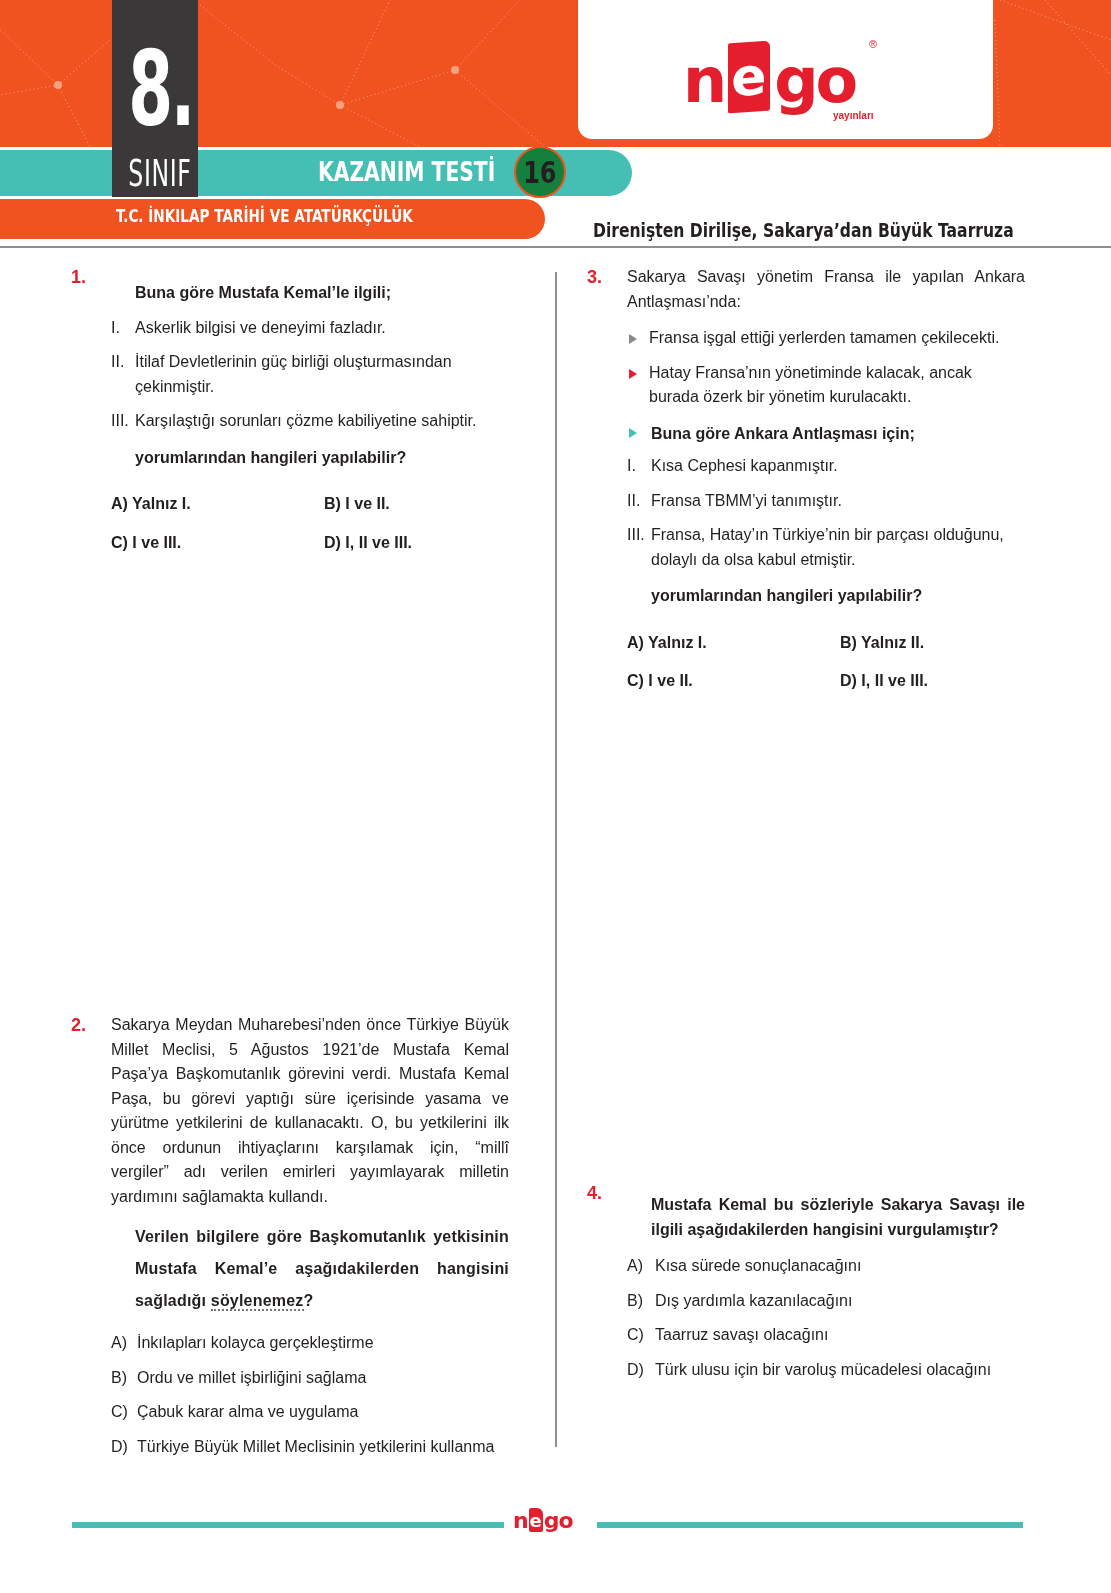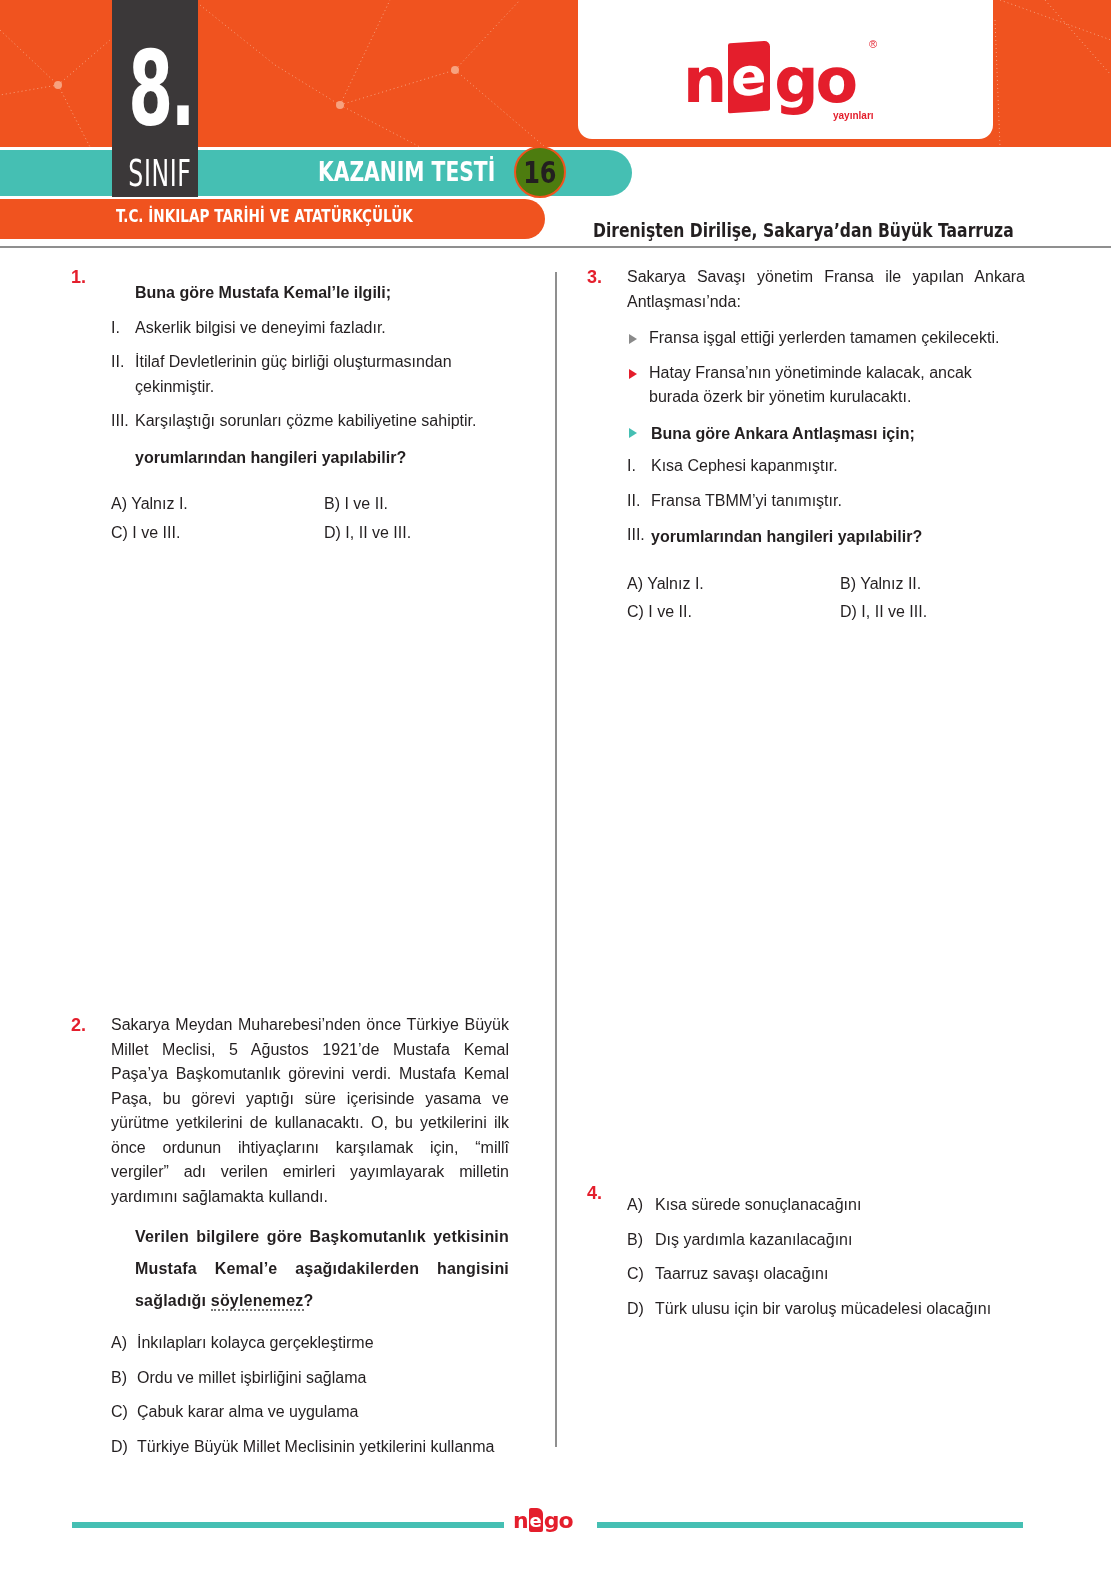--- a/index.html
+++ b/index.html
@@ -20,21 +20,21 @@
   .grade-num { position:absolute; left:112px; top:34px; width:86px; text-align:center; color:#fff;
                font-family:"DejaVu Sans", sans-serif; font-weight:bold; font-size:104px; line-height:110px;
                transform:scaleX(0.62); transform-origin:center; letter-spacing:-4px; }
   .grade-label { position:absolute; left:112px; top:150px; width:86px; text-align:center; color:#fff;
                  font-family:"DejaVu Sans", sans-serif; font-size:38px; line-height:46px;
                  transform:scaleX(0.62); transform-origin:center; letter-spacing:1px; }
   .test-title { position:absolute; left:318px; top:152px; width:220px; color:#fff;
                 font-family:"DejaVu Sans", sans-serif; font-weight:bold; font-size:26px; line-height:40px;
                 transform:scaleX(0.78); transform-origin:left center; white-space:nowrap; }
   .test-circle { position:absolute; left:514px; top:146px; width:52px; height:52px; border-radius:50%;
-                 background:#4d7c0f; border:2px solid #f0531f; box-sizing:border-box;
+                 background:#15803d; border:2px solid #f0531f; box-sizing:border-box;
                  display:flex; align-items:center; justify-content:center; }
   .test-num { font-family:"DejaVu Sans", sans-serif; font-weight:bold; font-size:30px; color:#231f20;
               transform:scaleX(0.8); }
   .subject { position:absolute; left:116px; top:204px; color:#fff; white-space:nowrap;
              font-family:"DejaVu Sans", sans-serif; font-weight:bold; font-size:17px; line-height:24px;
              transform:scaleX(0.8); transform-origin:left center; }
   .unit-title { position:absolute; left:593px; top:218px; white-space:nowrap; color:#231f20;
                 font-family:"DejaVu Sans", sans-serif; font-weight:bold; font-size:19px; line-height:24px;
                 transform:scaleX(0.82); transform-origin:left center; }
 
@@ -53,21 +53,21 @@
   .divider { position:absolute; left:555px; top:272px; width:2px; height:1175px; background:#8f8f8f; }
   .q { position:absolute; width:398px; font-size:16px; line-height:24.5px; color:#231f20; }
   .qnum { position:absolute; left:-40px; top:0; color:#e41e2c; font-weight:bold; font-size:18px; }
   .q p { margin:0; text-align:justify; }
   .q .stem { margin-top:12px; font-weight:bold;margin-left:24px; }
   .q .item { position:relative; padding-left:24px; margin-top:10px; }
   .q .item .roman { position:absolute; left:0; top:0; }
   .q .bullet { position:relative; padding-left:22px; margin-top:10px; }
   .q .bullet .tri { position:absolute; left:2px; top:8px; width:0; height:0;
                     border-top:5px solid transparent; border-bottom:5px solid transparent; border-left:8px solid #888; }
-  .opts2 { display:grid; grid-template-columns:213px 185px; row-gap:4px; margin-top:22px; }
+  .opts2 { display:grid; grid-template-columns:213px 185px; row-gap:14px; margin-top:22px;font-weight:bold; }
   .opt { margin-top:10px; position:relative; padding-left:26px; }
   .opt .lbl { position:absolute; left:0; top:0; }
   .opt4 .opt { padding-left:28px; }
   .underline-dotted { border-bottom:2px dotted #777; }
 
   
   .foot-line { position:absolute; top:1522px; height:6px; background:#45bfb3; }
   .logo-foot { left:513px; top:1508px; }
   .logo-foot .n, .logo-foot .go { font-size:22px; line-height:22px; letter-spacing:-1px; }
   .logo-foot .e-book { width:14px; height:24px; font-size:18px; margin:0 1px; }
@@ -153,32 +153,33 @@
 
 <div class="q" style="left:627px; top:265px;">
   <span class="qnum">3.</span>
   <p>Sakarya Savaşı yönetim Fransa ile yapılan Ankara Antlaşması’nda:</p>
   <div class="bullet" style="margin-top:12px;"><span class="tri" style="border-left-color:#8a8a8a;"></span><span>Fransa işgal ettiği yerlerden tamamen çekilecekti.</span></div>
   <div class="bullet"><span class="tri" style="border-left-color:#e41e2c;"></span><span>Hatay Fransa’nın yönetiminde kalacak, ancak burada özerk bir yönetim kurulacaktı.</span></div>
   <div class="bullet"><span class="tri" style="border-left-color:#45bfb3;"></span></div>
   <p class="stem">Buna göre Ankara Antlaşması için;</p>
   <div class="item" style="margin-top:8px;"><span class="roman">I.</span><span>Kısa Cephesi kapanmıştır.</span></div>
   <div class="item"><span class="roman">II.</span><span>Fransa TBMM’yi tanımıştır.</span></div>
-  <div class="item"><span class="roman">III.</span></div>
+  <div class="item"><span class="roman">III.</span><span>Fransa, Hatay’ın Türkiye’nin bir parçası olduğunu, dolaylı da olsa kabul etmiştir.</span></div>
   <p class="stem">yorumlarından hangileri yapılabilir?</p>
   <div class="opts2">
     <div><span>A)</span> <span>Yalnız I.</span></div>
     <div><span>B)</span> <span>Yalnız II.</span></div>
     <div><span>C)</span> <span>I ve II.</span></div>
     <div><span>D)</span> <span>I, II ve III.</span></div>
   </div>
 </div>
 
 <div class="q" style="left:627px; top:1181px;">
   <span class="qnum">4.</span>
+  <p class="stem">Mustafa Kemal bu sözleriyle Sakarya Savaşı ile ilgili aşağıdakilerden hangisini vurgulamıştır?</p>
   <div class="opt4" style="margin-top:12px;">
     <div class="opt"><span class="lbl">A)</span><span>Kısa sürede sonuçlanacağını</span></div>
     <div class="opt"><span class="lbl">B)</span><span>Dış yardımla kazanılacağını</span></div>
     <div class="opt"><span class="lbl">C)</span><span>Taarruz savaşı olacağını</span></div>
     <div class="opt" style="white-space:nowrap;"><span class="lbl">D)</span><span>Türk ulusu için bir varoluş mücadelesi olacağını</span></div>
   </div>
 </div>
 
 <div class="foot-line" style="left:72px; width:432px;"></div>
 <div class="foot-line" style="left:597px; width:426px;"></div>

